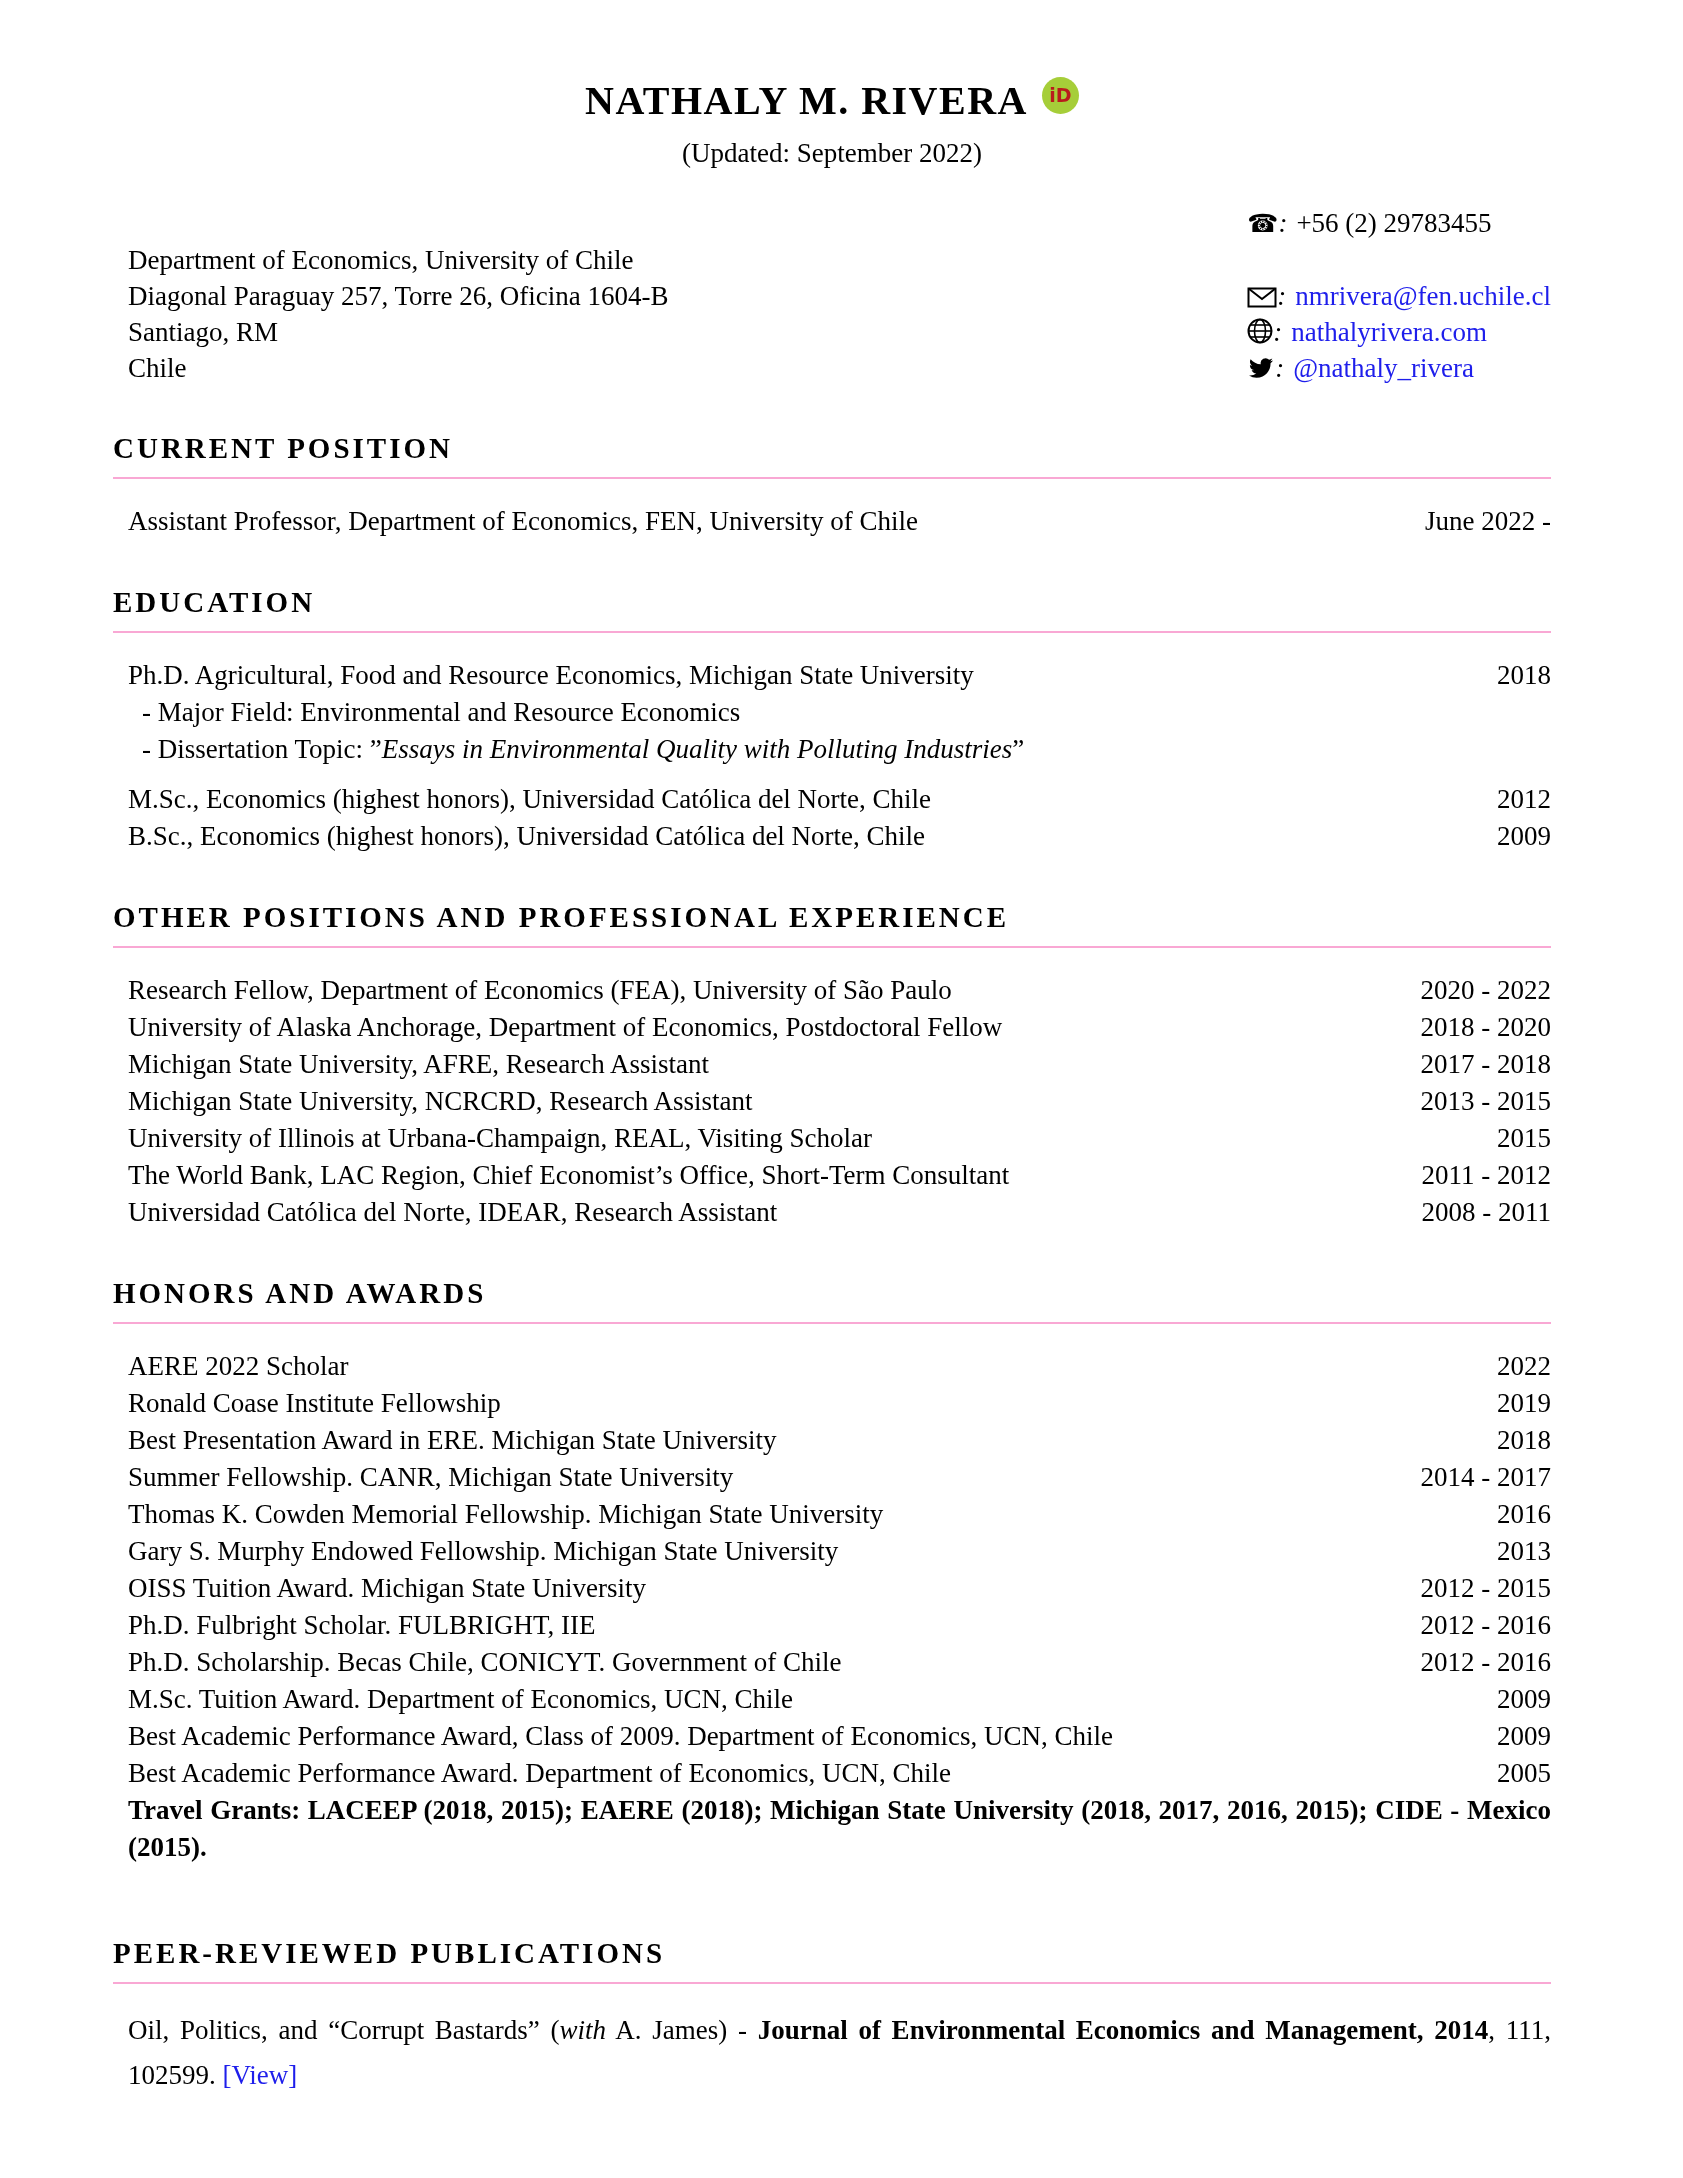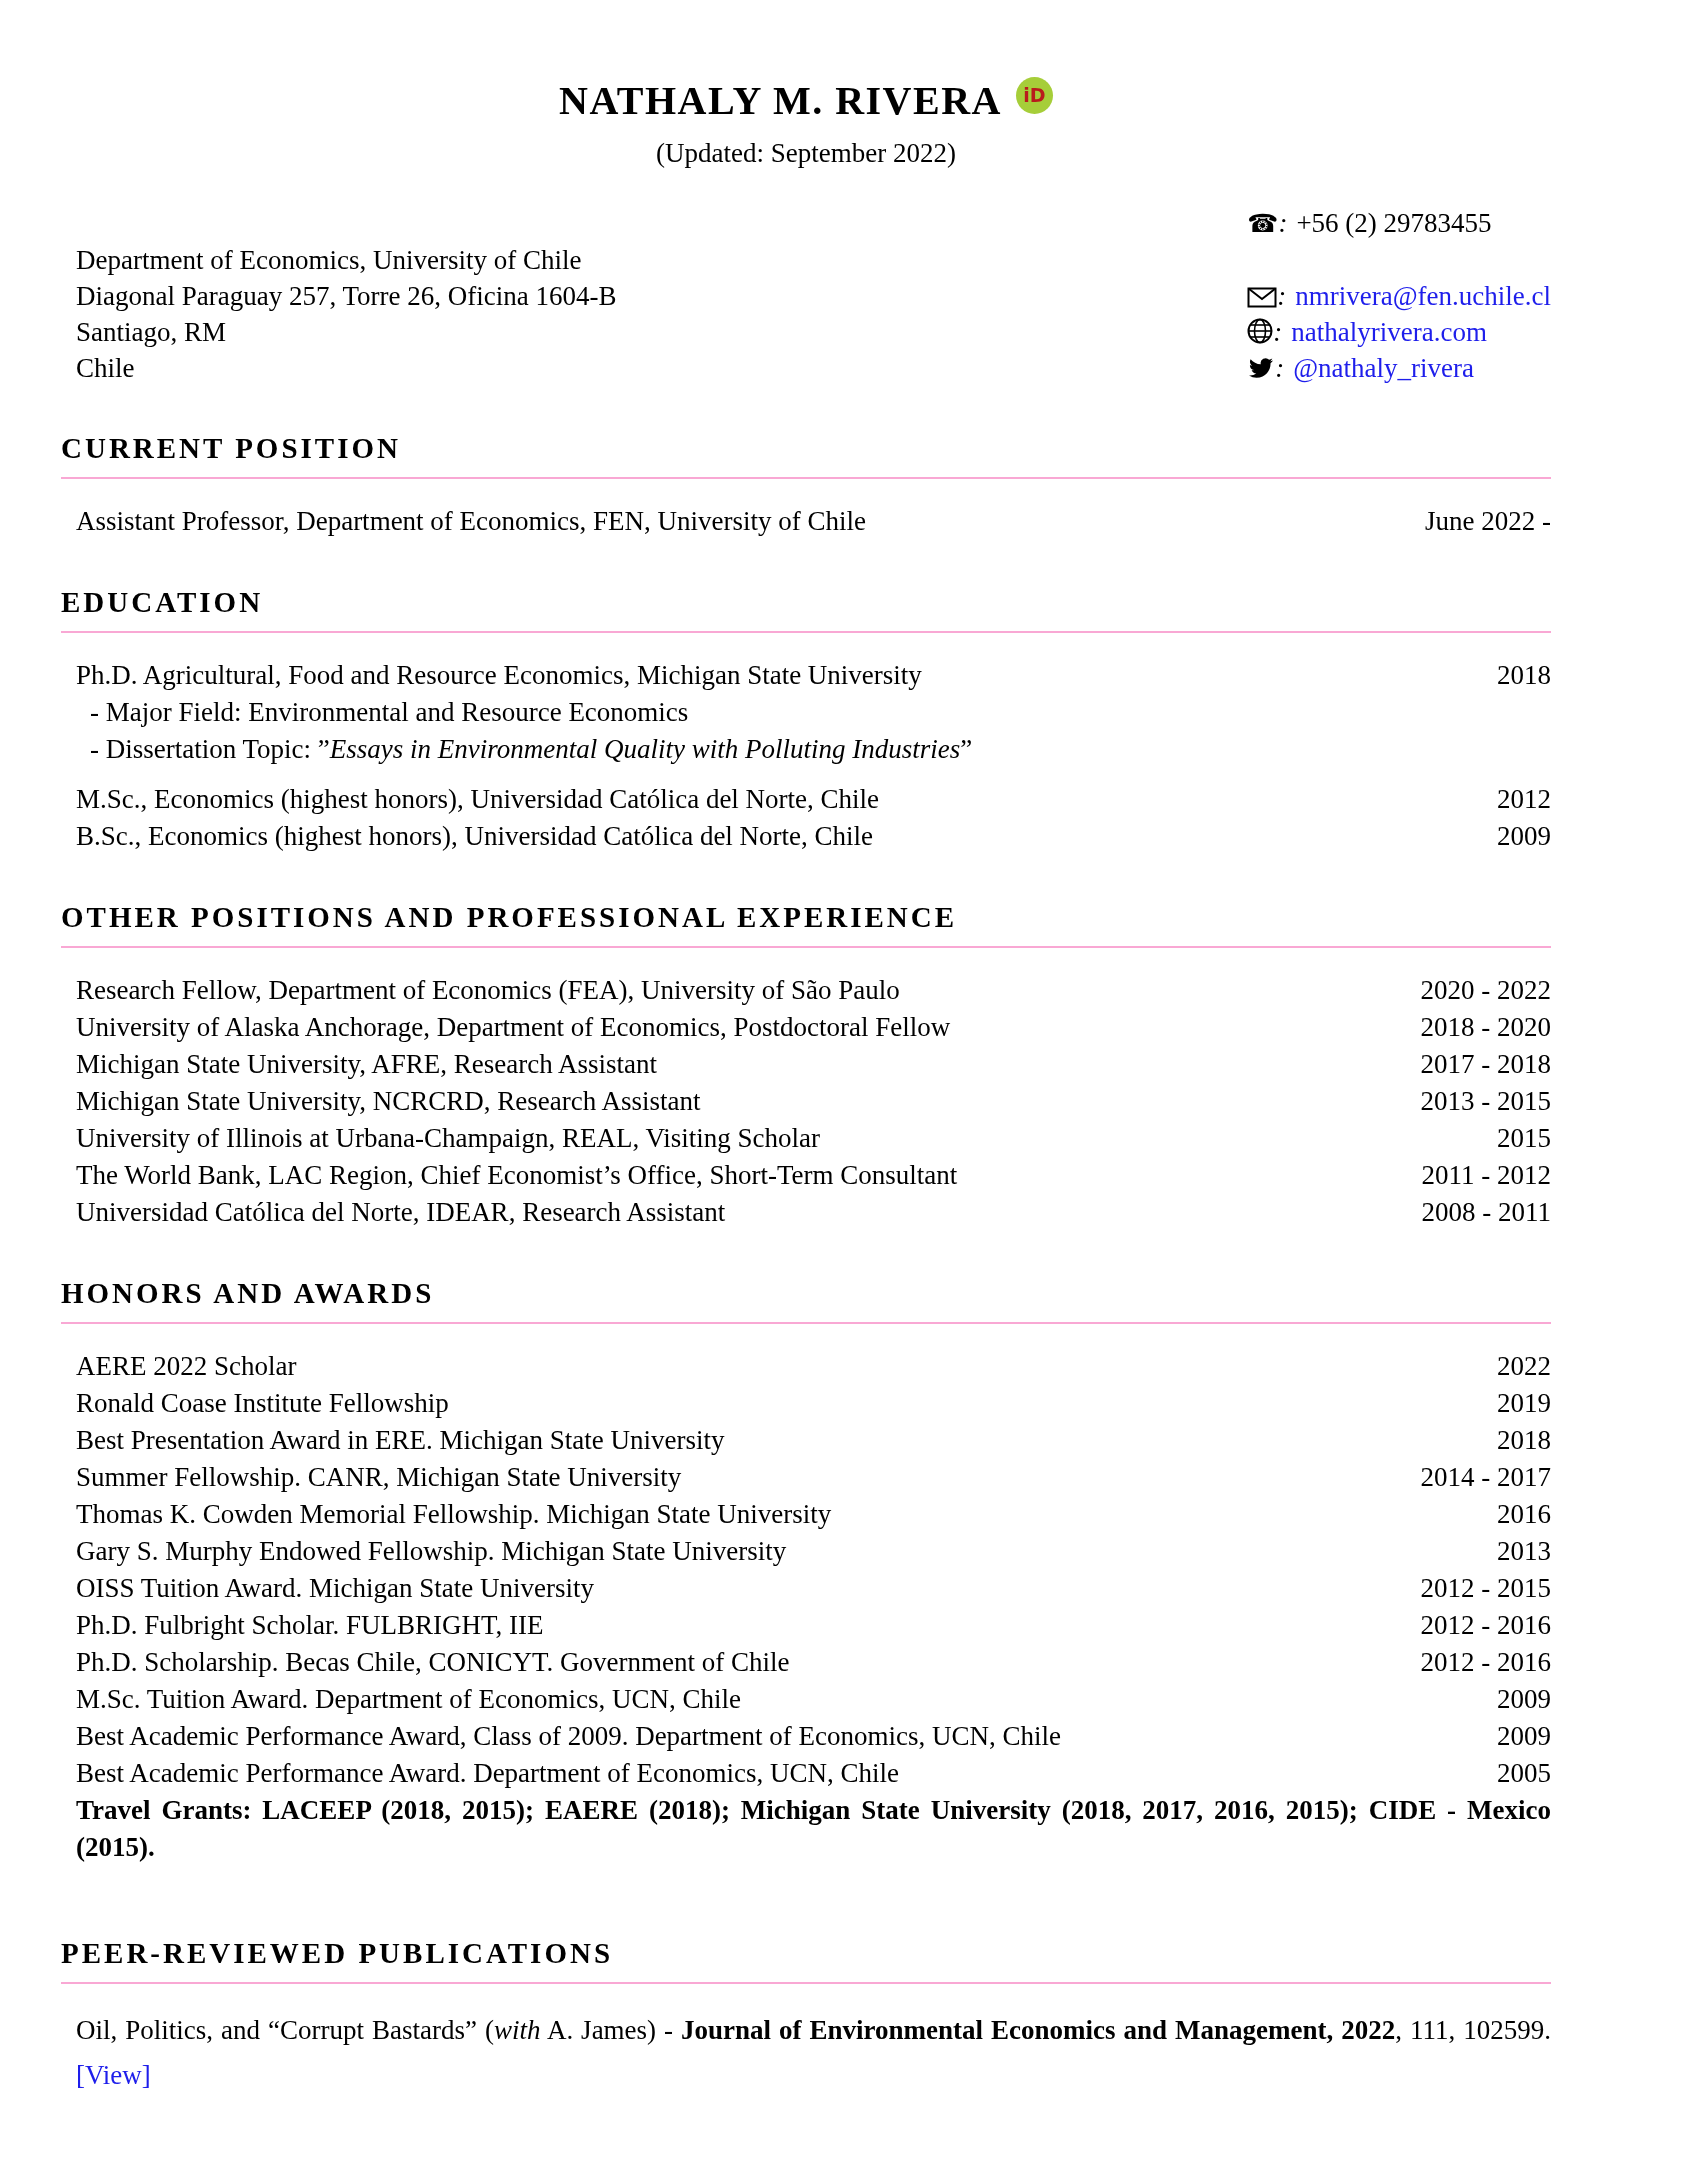--- a/index.html
+++ b/index.html
@@ -3,21 +3,21 @@
 <meta charset="utf-8">
 <style>
   * { box-sizing: border-box; }
   html, body { margin: 0; padding: 0; }
   body {
     width: 1683px; height: 2178px;
     background: #ffffff; color: #000000;
     font-family: "Liberation Serif", "DejaVu Serif", serif;
     font-size: 27px;
   }
-  .page { padding: 77px 132px 0 61px; }
+  .page { padding: 77px 132px 0 113px; }
 
   
   .name-line { text-align: center; margin: 0; font-size: 40px; font-weight: bold; letter-spacing: 1.5px; white-space: nowrap; }
   .orcid-badge {
     display: inline-flex; align-items: center; justify-content: center;
     width: 37px; height: 37px; border-radius: 50%;
     background: #A6CE39; margin-left: 14px; position: relative; top: -12px;
     text-decoration: none; cursor: pointer;
   }
   .orcid-badge span {
@@ -222,18 +222,18 @@
         <span class="row-text">Best Academic Performance Award. Department of Economics, UCN, Chile</span>
         <span class="row-date">2005</span>
       </div>
       <div class="para">Travel Grants: LACEEP (2018, 2015); EAERE (2018); Michigan State University (2018, 2017, 2016, 2015); CIDE - Mexico (2015).</div>
     </div>
   </div>
 
   <div class="section section-pubs">
     <h2 class="section-title">PEER-REVIEWED PUBLICATIONS</h2>
     <div class="section-body">
-      <p class="pub"><span>Oil, Politics, and “Corrupt Bastards” (</span><span class="italic">with</span><span> A. James) - </span><span class="journal">Journal of Environmental Economics and Management, 2022</span><span>, 111, 102599. </span><a class="cv-link">[View]</a></p>
+      <p class="pub"><span>Oil, Politics, and “Corrupt Bastards” (</span><span class="italic">with</span><span> A. James) - </span><span class="journal">Journal of Environmental Economics and Management, 2014</span><span>, 111, 102599. </span><a class="cv-link">[View]</a></p>
     </div>
   </div>
 
 </div>
 
 
 </body></html>

